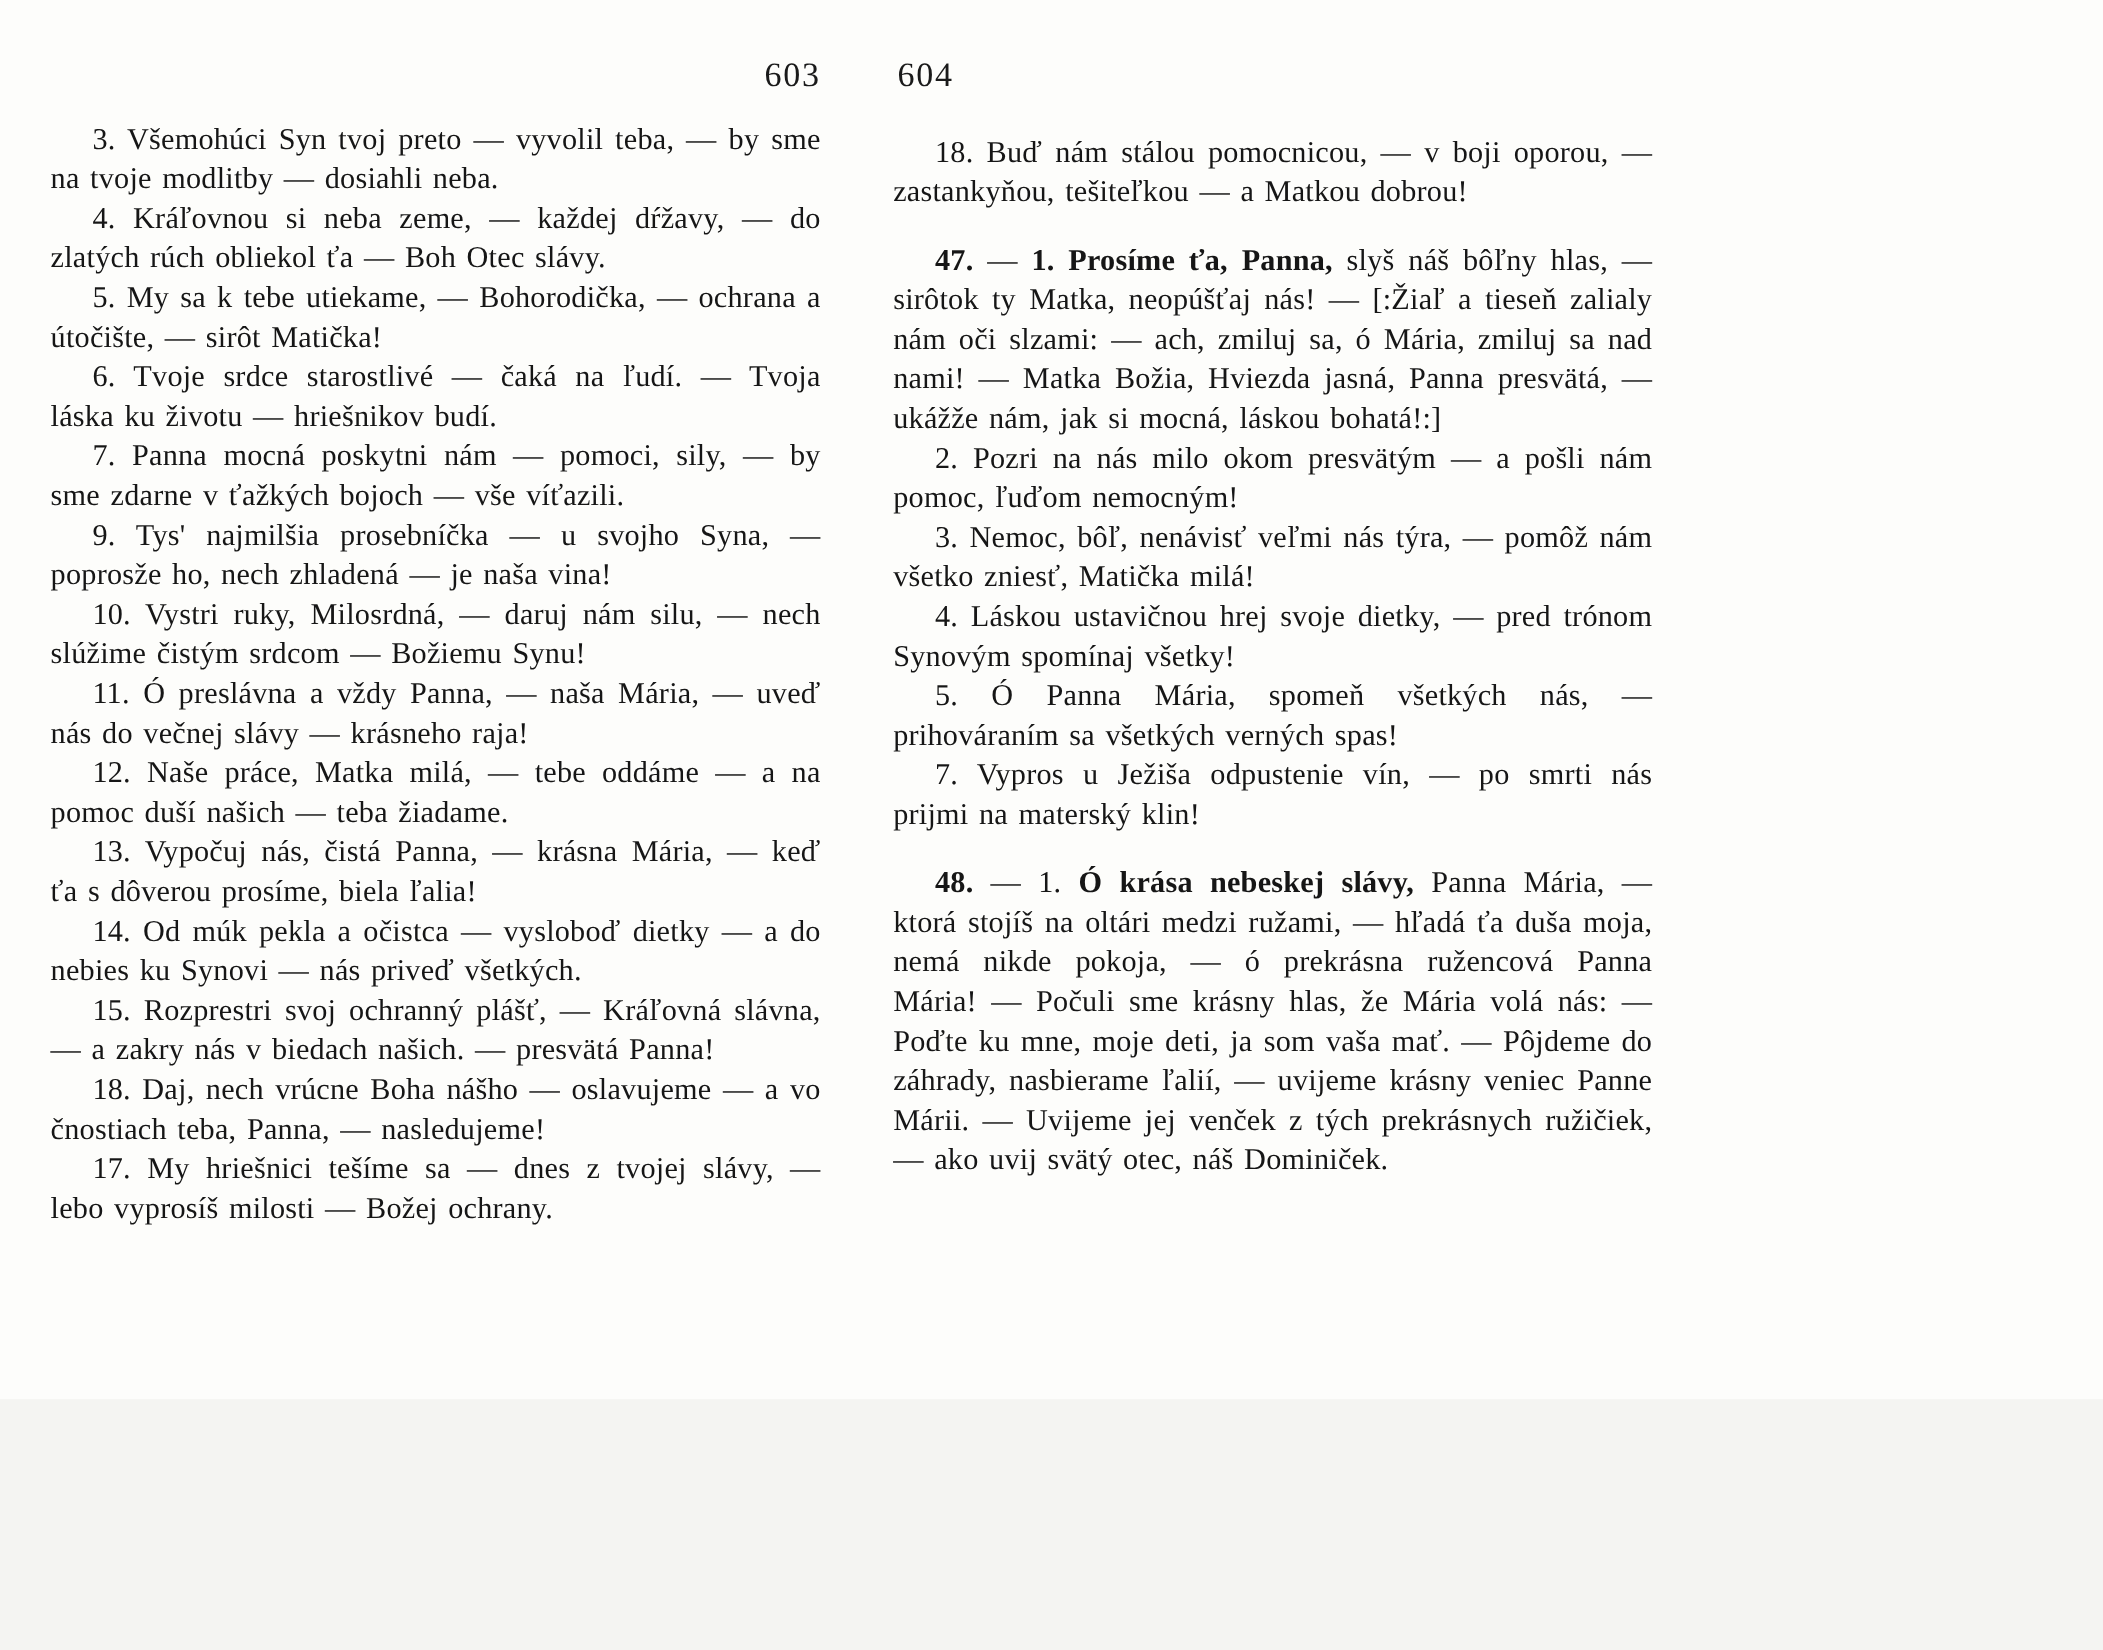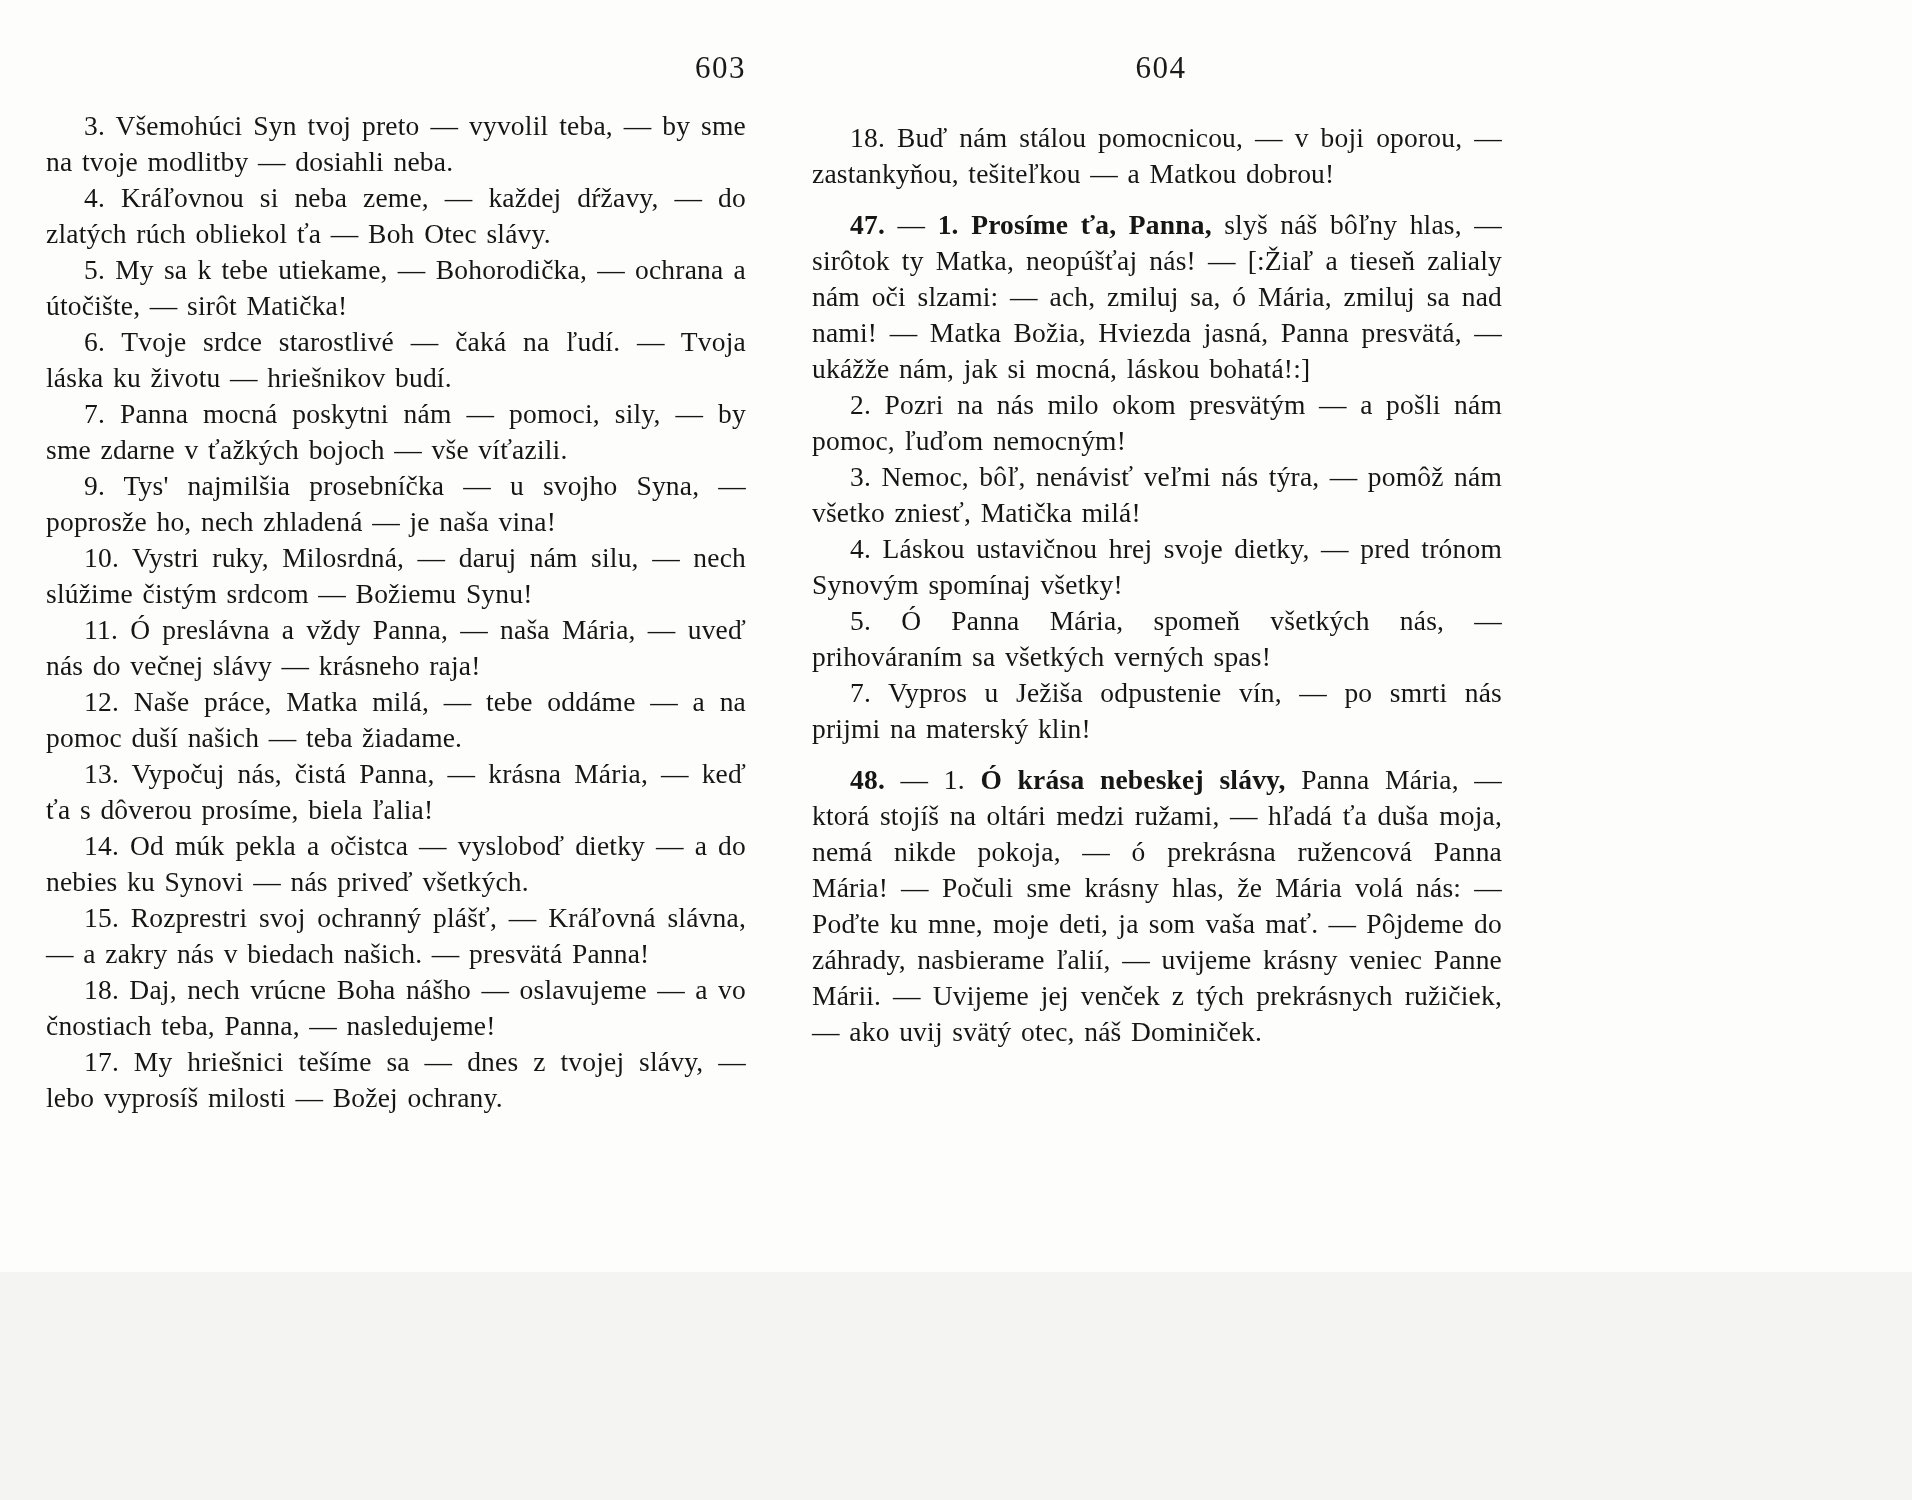--- a/index.html
+++ b/index.html
@@ -22,21 +22,21 @@
     padding: 50px 0 16px 46px;
     overflow: hidden;
   }
   .header {
     display: flex;
   }
   .header .col-left {
     text-align: right;
   }
   .header .col-right {
-    text-align: center;
+    text-align: left;
     padding-left: 4px;
   }
   .page-number {
     font-size: 31px;
     letter-spacing: 1.5px;
     color: #1a1a1a;
   }
   .columns {
     display: flex;
     margin-top: 22px;
@@ -51,21 +51,21 @@
   .para {
     margin: 0;
     font-size: 27.5px;
     line-height: 36px;
     text-align: justify;
     text-indent: 38px;
     word-spacing: 2.5px;
     letter-spacing: 0.2px;
   }
   .para.spaced {
-    margin-top: 15px;
+    margin-top: 26px;
   }
   .col-right .para.first {
     margin-top: 12px;
   }
   .para b {
     font-weight: bold;
   }
 </style>
 </head>
 <body>

